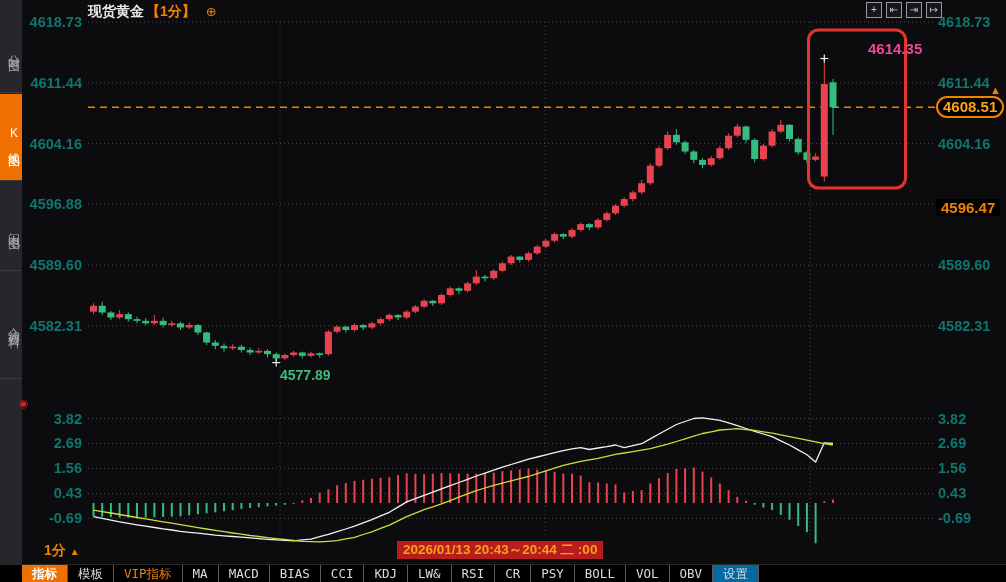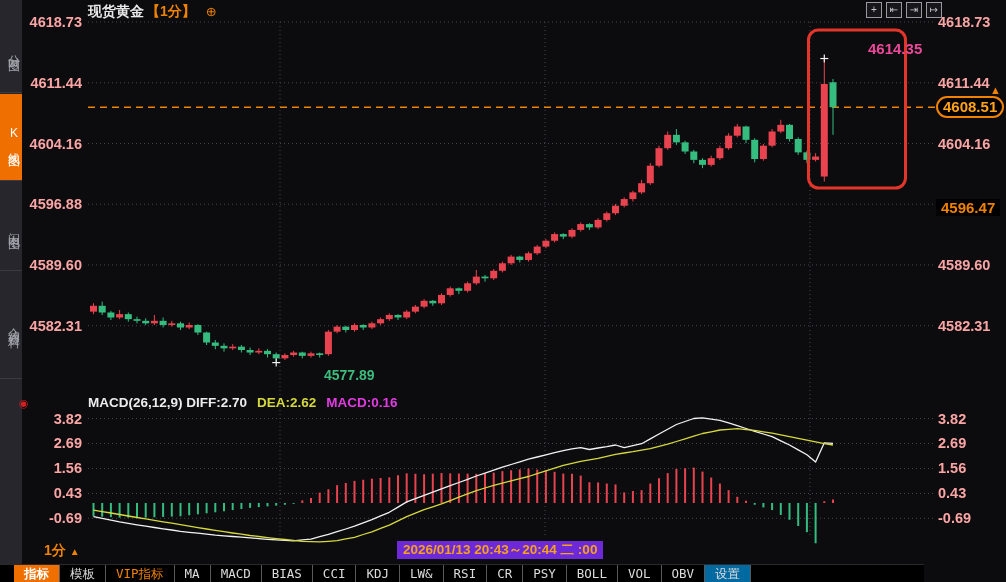--- a/index.html
+++ b/index.html
@@ -12,47 +12,47 @@
        border-bottom:1px solid #3a3a40;padding:3px 0;}
   .side-item.active{background:#ef7000;color:#fff;}
   
   .titlebar{position:absolute;left:88px;top:3px;font-size:14px;font-weight:bold;color:#e8e8e8;}
   .titlebar .period{color:#f08200;margin-left:2px;}
   .titlebar .plus{color:#f08200;font-weight:normal;margin-left:6px;font-size:13px;cursor:pointer;}
   .toolicons{position:absolute;left:866px;top:2px;display:flex;gap:4px;}
   .toolicon{width:14px;height:14px;border:1px solid #9a9aa0;background:#17171b;color:#c8c8cc;
        font-size:10px;line-height:13px;text-align:center;cursor:pointer;}
   
-  .axlab{position:absolute;height:18px;line-height:18px;font-size:14.5px;font-weight:bold;color:#fca5a5;}
+  .axlab{position:absolute;height:18px;line-height:18px;font-size:14.5px;font-weight:bold;color:#0f766e;}
   .axlab.left{left:22px;width:60px;text-align:right;}
   .axlab.right{left:938px;width:66px;text-align:left;}
   .axlab.macd{font-weight:bold;}
   
   .price-chip{position:absolute;left:936px;top:96px;background:#000;border:2px solid #f08200;
        color:#ffa21a;font-size:15px;font-weight:bold;line-height:18px;padding:0 5px;}
   .ref-chip{position:absolute;left:936px;top:199px;background:#000;color:#f08200;
        font-size:15px;font-weight:bold;line-height:17px;padding:0 5px;}
   .hi-note{position:absolute;left:868px;top:38px;color:#ec4899;font-size:15px;font-weight:bold;}
-  .lo-note{position:absolute;left:280px;top:366px;color:#3dbd7d;font-size:14px;font-weight:bold;margin-left:44px;}
+  .lo-note{position:absolute;left:280px;top:366px;color:#3dbd7d;font-size:14px;font-weight:bold;}
   .cur-marker{position:absolute;left:990px;top:84px;color:#f08200;font-size:11px;}
   .alert-dot{position:absolute;left:19px;top:397px;color:#d42020;font-size:11px;}
   
   .macd-head{position:absolute;left:88px;top:395px;font-size:13.5px;font-weight:bold;color:#ececec;}
   .macd-head .dea{color:#d6d93c;margin-left:10px;}
   .macd-head .mac{color:#e23ae2;margin-left:10px;}
   
   .period-sel{position:absolute;left:44px;top:542px;color:#f08200;font-size:14px;font-weight:bold;cursor:pointer;}
   .period-sel .arr{font-size:10px;margin-left:4px;}
-  .date-strip{position:absolute;left:397px;top:541px;height:18px;line-height:18px;background:#6d28d9;
+  .date-strip{position:absolute;left:397px;top:541px;height:18px;line-height:18px;background:#b91c1c;
        color:#f5a21a;font-size:13.5px;font-weight:bold;padding:0 6px;}
   .watermark{position:absolute;left:876px;top:515px;color:#e2e2e2;font-size:38px;
        font-family:"DejaVu Sans",sans-serif;letter-spacing:1px;}
   
-  .tabbar{position:absolute;left:0;bottom:0;width:924px;height:18px;background:#000;
-       border-top:1px solid #2a2a2a;display:flex;padding-left:14px;box-sizing:border-box;
+  .tabbar{position:absolute;left:0;bottom:0;width:1006px;height:18px;background:#000;
+       border-top:1px solid #2a2a2a;display:flex;padding-left:22px;box-sizing:border-box;
        font-family:"DejaVu Sans Mono",monospace;}
   .tab{height:18px;line-height:18px;font-size:12.5px;color:#dcdcdc;padding:0 10px;
        border-right:1px solid #5a5a5a;cursor:pointer;white-space:nowrap;}
   .tab.active{background:#ef7000;color:#fff;font-weight:bold;}
   .tab.accent{color:#f08200;}
   .tab.dim{background:#0369a1;}
   svg{position:absolute;left:0;top:0;}
 </style>
 </head>
 <body>
@@ -386,23 +386,20 @@
       <div class="axlab right macd" style="top: 509.263px;">-0.69</div>
     </div>
 
   <div class="hi-note" style="top: 39.5292px;">4614.35</div>
   <div class="lo-note" style="top: 366.606px;">4577.89</div>
   <div class="price-chip" style="top: 96.2348px; border-radius: 11px;">4608.51</div>
   <div class="ref-chip" style="top: 198.648px;">4596.47</div>
   <div class="cur-marker">▲</div>
   <div class="alert-dot">◉</div>
 
-  <div class="macd-head">
-    <span>MACD(26,12,9) DIFF:2.70</span><span class="dea">DEA:2.62</span><span class="mac">MACD:0.16</span>
-  </div>
 
   <div class="period-sel">
     <span>1分</span><span class="arr">▲</span>
   </div>
   <div class="date-strip">2026/01/13 20:43～20:44 二 :00</div>
 
   <div class="tabbar" id="tabbar">
       <div class="tab active">指标</div>
       <div class="tab">模板</div>
       <div class="tab accent">VIP指标</div>

